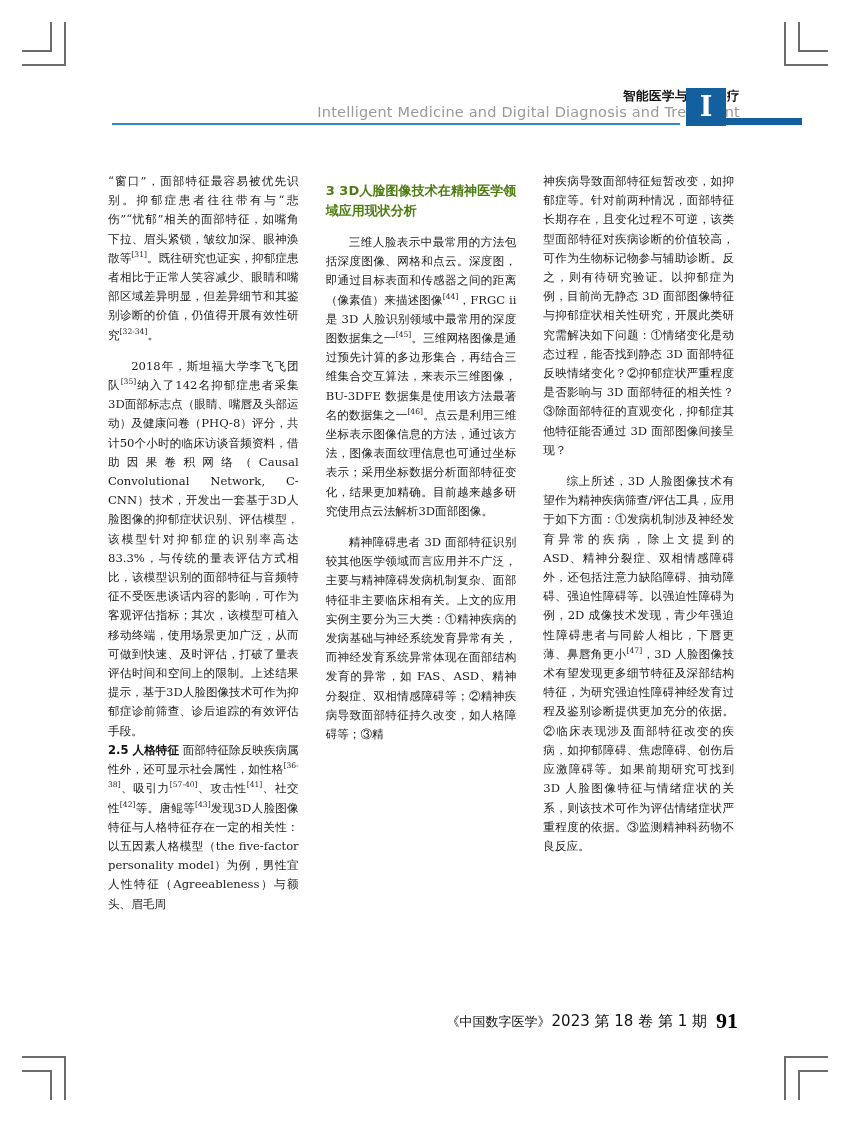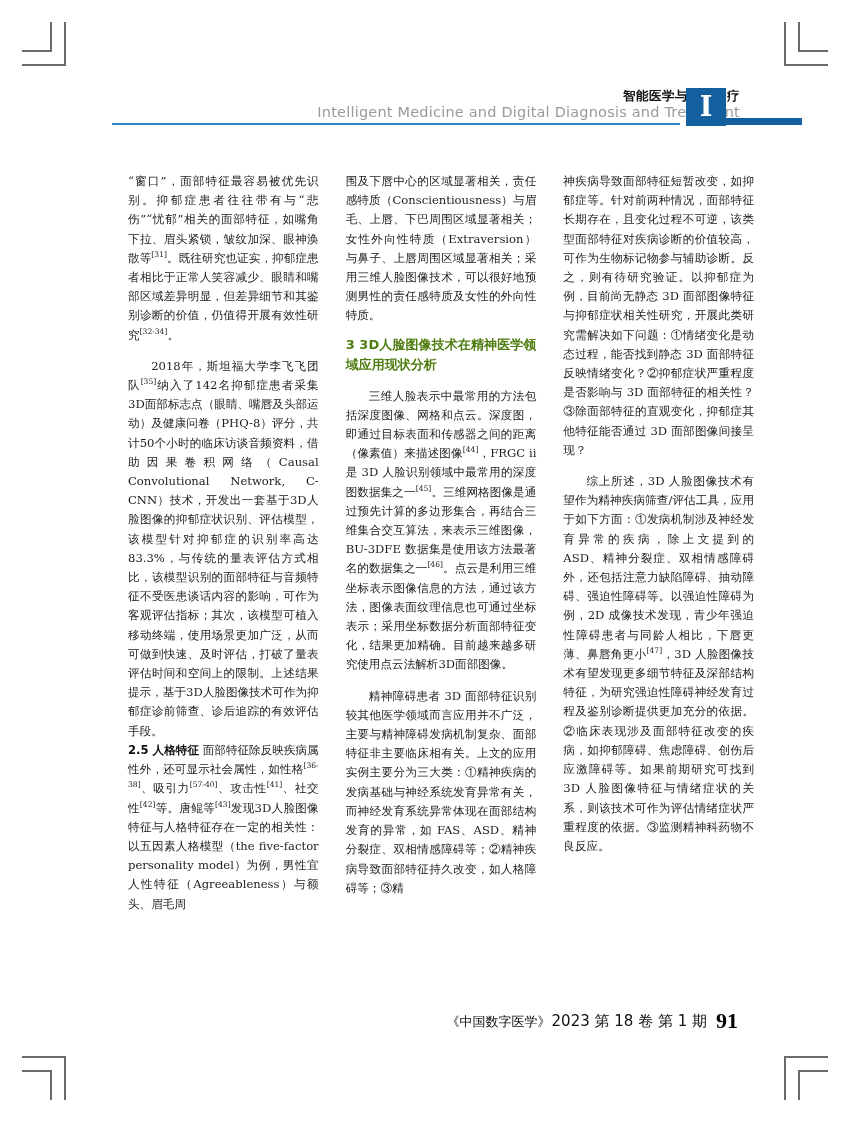--- a/index.html
+++ b/index.html
@@ -108,21 +108,21 @@
     left: 614px;
     top: 30px;
     width: 76px;
     height: 7px;
     background: #14609e;
   }
 
   
   .columns {
     position: absolute;
-    left: 128px;
+    left: 108px;
     top: 172px;
     width: 626px;
     height: 790px;
     display: flex;
     gap: 27px;
   }
   .col {
     width: 191px;
     font-size: 11.6px;
     line-height: 19.2px;
@@ -221,21 +221,20 @@
 
 <div class="columns">
 
   <div class="col">
     <p><span>“窗口”，面部特征最容易被优先识别。抑郁症患者往往带有与“悲伤”“忧郁”相关的面部特征，如嘴角下拉、眉头紧锁，皱纹加深、眼神涣散等</span><sup>[31]</sup><span>。既往研究也证实，抑郁症患者相比于正常人笑容减少、眼睛和嘴部区域差异明显，但差异细节和其鉴别诊断的价值，仍值得开展有效性研究</span><sup>[32-34]</sup><span>。</span></p>
     <p class="ind"><span>2018年，斯坦福大学李飞飞团队</span><sup>[35]</sup><span>纳入了142名抑郁症患者采集3D面部标志点（眼睛、嘴唇及头部运动）及健康问卷（PHQ-8）评分，共计50个小时的临床访谈音频资料，借助因果卷积网络（Causal Convolutional Network, C-CNN）技术，开发出一套基于3D人脸图像的抑郁症状识别、评估模型，该模型针对抑郁症的识别率高达83.3%，与传统的量表评估方式相比，该模型识别的面部特征与音频特征不受医患谈话内容的影响，可作为客观评估指标；其次，该模型可植入移动终端，使用场景更加广泛，从而可做到快速、及时评估，打破了量表评估时间和空间上的限制。上述结果提示，基于3D人脸图像技术可作为抑郁症诊前筛查、诊后追踪的有效评估手段。</span></p>
     <p><span class="run-head">2.5 人格特征</span><span> 面部特征除反映疾病属性外，还可显示社会属性，如性格</span><sup>[36-38]</sup><span>、吸引力</span><sup>[57-40]</sup><span>、攻击性</span><sup>[41]</sup><span>、社交性</span><sup>[42]</sup><span>等。唐鲲等</span><sup>[43]</sup><span>发现3D人脸图像特征与人格特征存在一定的相关性：以五因素人格模型（the five-factor personality model）为例，男性宜人性特征（Agreeableness）与额头、眉毛周</span></p>
   </div>
 
   <div class="col">
-    <p>围及下唇中心的区域显著相关，责任感特质（Conscientiousness）与眉毛、上唇、下巴周围区域显著相关；女性外向性特质（Extraversion）与鼻子、上唇周围区域显著相关；采用三维人脸图像技术，可以很好地预测男性的责任感特质及女性的外向性特质。</p>
     <h2>3  3D人脸图像技术在精神医学领域应用现状分析</h2>
     <p class="ind"><span>三维人脸表示中最常用的方法包括深度图像、网格和点云。深度图，即通过目标表面和传感器之间的距离（像素值）来描述图像</span><sup>[44]</sup><span>，FRGC ii 是 3D 人脸识别领域中最常用的深度图数据集之一</span><sup>[45]</sup><span>。三维网格图像是通过预先计算的多边形集合，再结合三维集合交互算法，来表示三维图像，BU-3DFE 数据集是使用该方法最著名的数据集之一</span><sup>[46]</sup><span>。点云是利用三维坐标表示图像信息的方法，通过该方法，图像表面纹理信息也可通过坐标表示；采用坐标数据分析面部特征变化，结果更加精确。目前越来越多研究使用点云法解析3D面部图像。</span></p>
     <p class="ind">精神障碍患者 3D 面部特征识别较其他医学领域而言应用并不广泛，主要与精神障碍发病机制复杂、面部特征非主要临床相有关。上文的应用实例主要分为三大类：①精神疾病的发病基础与神经系统发育异常有关，而神经发育系统异常体现在面部结构发育的异常，如 FAS、ASD、精神分裂症、双相情感障碍等；②精神疾病导致面部特征持久改变，如人格障碍等；③精</p>
   </div>
 
   <div class="col">
     <p>神疾病导致面部特征短暂改变，如抑郁症等。针对前两种情况，面部特征长期存在，且变化过程不可逆，该类型面部特征对疾病诊断的价值较高，可作为生物标记物参与辅助诊断。反之，则有待研究验证。以抑郁症为例，目前尚无静态 3D 面部图像特征与抑郁症状相关性研究，开展此类研究需解决如下问题：①情绪变化是动态过程，能否找到静态 3D 面部特征反映情绪变化？②抑郁症状严重程度是否影响与 3D 面部特征的相关性？③除面部特征的直观变化，抑郁症其他特征能否通过 3D 面部图像间接呈现？</p>
     <p class="ind"><span>综上所述，3D 人脸图像技术有望作为精神疾病筛查/评估工具，应用于如下方面：①发病机制涉及神经发育异常的疾病，除上文提到的 ASD、精神分裂症、双相情感障碍外，还包括注意力缺陷障碍、抽动障碍、强迫性障碍等。以强迫性障碍为例，2D 成像技术发现，青少年强迫性障碍患者与同龄人相比，下唇更薄、鼻唇角更小</span><sup>[47]</sup><span>，3D 人脸图像技术有望发现更多细节特征及深部结构特征，为研究强迫性障碍神经发育过程及鉴别诊断提供更加充分的依据。②临床表现涉及面部特征改变的疾病，如抑郁障碍、焦虑障碍、创伤后应激障碍等。如果前期研究可找到 3D 人脸图像特征与情绪症状的关系，则该技术可作为评估情绪症状严重程度的依据。③监测精神科药物不良反应。</span></p>
   </div>
 

